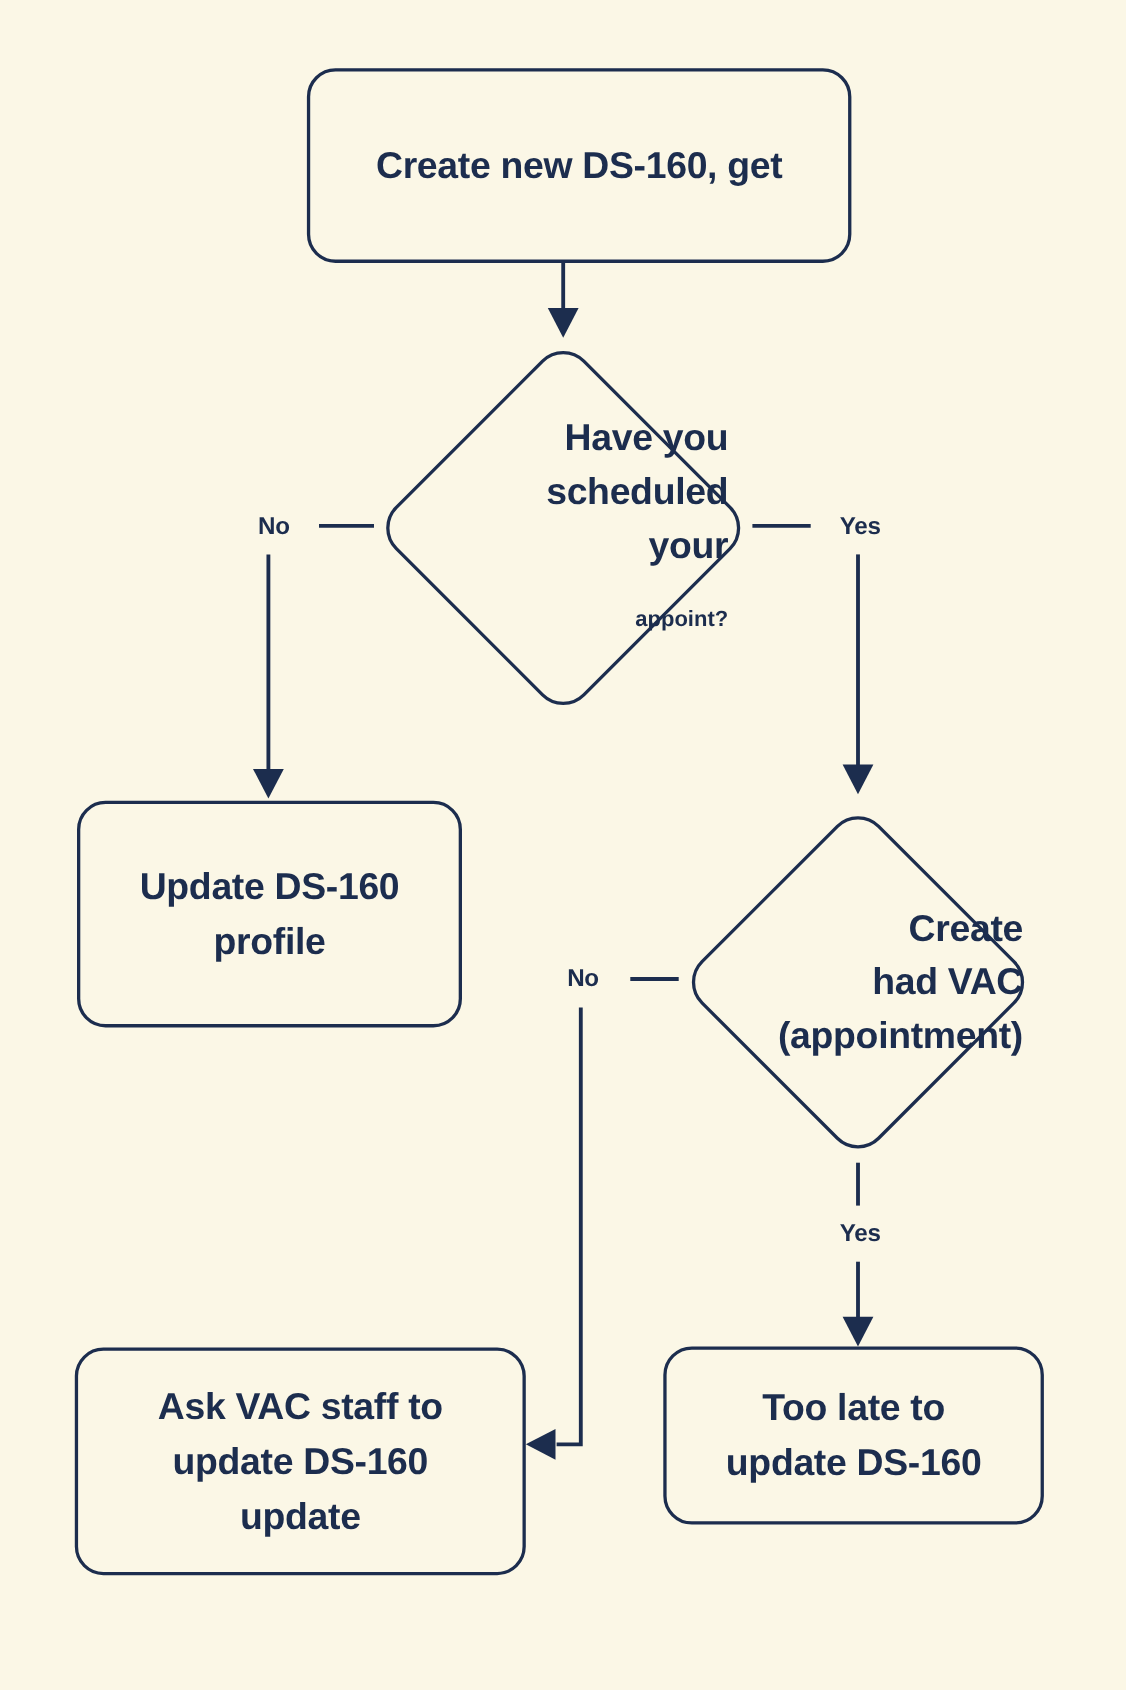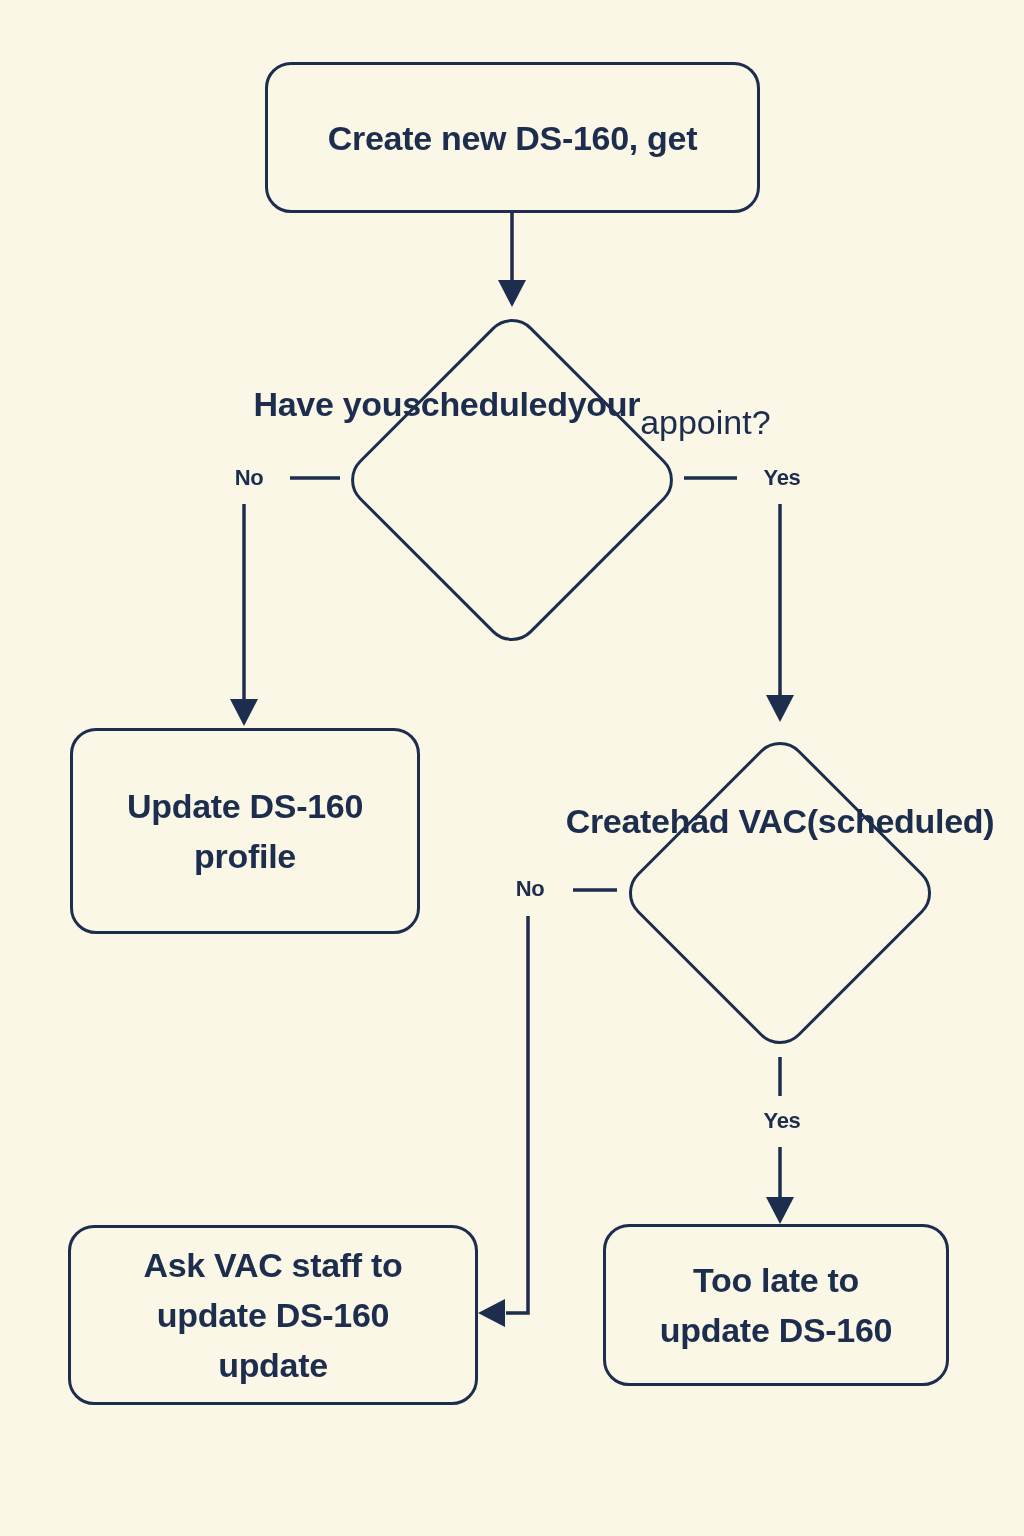--- a/index.html
+++ b/index.html
@@ -49,30 +49,30 @@
     position: absolute;
     box-sizing: border-box;
     border: 3.5px solid var(--ink);
     border-radius: 28px;
     background: var(--bg);
     transform: rotate(45deg);
   }
   .diamond-text {
     position: absolute;
     display: flex;
-    flex-direction: row;
-    align-items: flex-start;
+    flex-direction: column;
+    align-items: flex-end;
     justify-content: center;
     text-align: center;
     color: var(--ink);
   }
   .diamond-text .node-line { line-height: 49px; }
   .node-line.small {
-    font-size: 34px;
-    font-weight: 400;
+    font-size: 20px;
+    font-weight: 700;
     line-height: 45px;
     letter-spacing: 0;
     margin-top: 20px;
   }
   .edge-label {
     position: absolute;
     transform: translate(-50%, -50%);
     font-size: 22px;
     font-weight: 700;
     color: var(--ink);
@@ -108,21 +108,21 @@
     </g>
     <g fill="currentColor" stroke="none">
       <polygon points="498,280 526,280 512,307"></polygon>
       <polygon points="230,699 258,699 244,726"></polygon>
       <polygon points="766,695 794,695 780,722"></polygon>
       <polygon points="505,1299 505,1327 478,1313"></polygon>
       <polygon points="766,1197 794,1197 780,1224"></polygon>
     </g>
   </svg>
 
-  <div class="node box" style="left:265px; top:62px; width:495px; height:151px;">
+  <div class="node box" style="left:279px; top:62px; width:495px; height:177px;">
     <span class="node-line">Create new DS-160, get</span>
   </div>
 
   <div class="diamond-shape" style="left:390px; top:358px; width:244px; height:244px;"></div>
   <div class="diamond-text" style="left:362px; top:380px; width:300px; height:200px;">
     <span class="node-line">Have you</span>
     <span class="node-line">scheduled</span>
     <span class="node-line">your</span>
     <span class="node-line small">appoint?</span>
   </div>
@@ -132,27 +132,27 @@
 
   <div class="node box" style="left:70px; top:728px; width:350px; height:206px;">
     <span class="node-line">Update DS-160</span>
     <span class="node-line">profile</span>
   </div>
 
   <div class="diamond-shape" style="left:665px; top:778px; width:230px; height:230px;"></div>
   <div class="diamond-text" style="left:630px; top:797px; width:300px; height:192px;">
     <span class="node-line">Create</span>
     <span class="node-line">had VAC</span>
-    <span class="node-line">(scheduled)</span>
+    <span class="node-line">(appointment)</span>
   </div>
 
   <span class="edge-label" style="left:530px; top:889px;">No</span>
   <span class="edge-label" style="left:782px; top:1121px;">Yes</span>
 
-  <div class="node box" style="left:68px; top:1225px; width:410px; height:180px;">
+  <div class="node box" style="left:68px; top:1225px; width:410px; height:207px;">
     <span class="node-line">Ask VAC staff to</span>
     <span class="node-line">update DS-160</span>
     <span class="node-line">update</span>
   </div>
 
   <div class="node box" style="left:603px; top:1224px; width:346px; height:162px;justify-content:center;">
     <span class="node-line">Too late to</span>
     <span class="node-line">update DS-160</span>
   </div>
 

